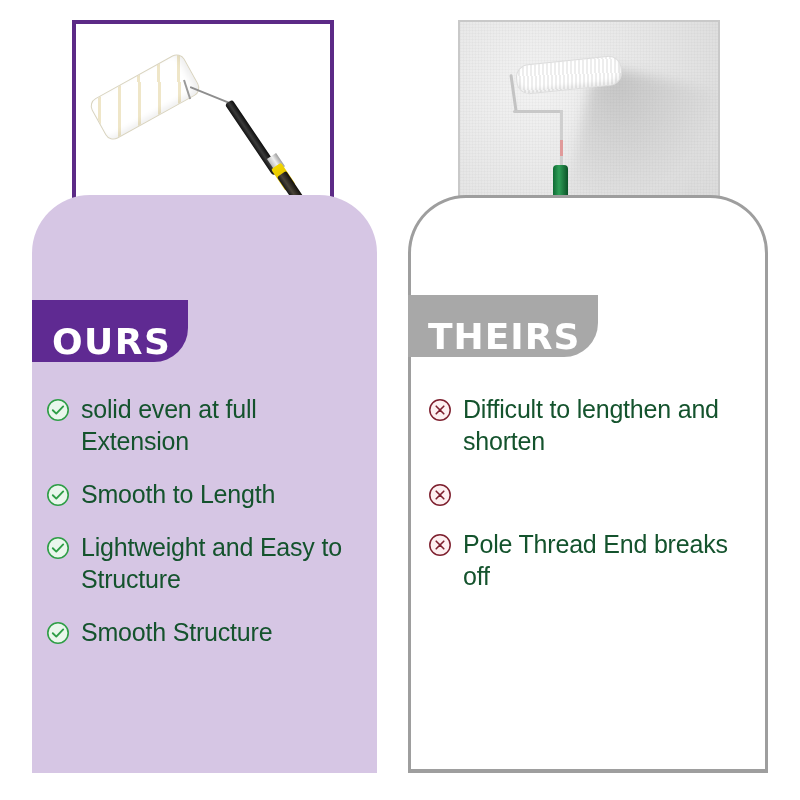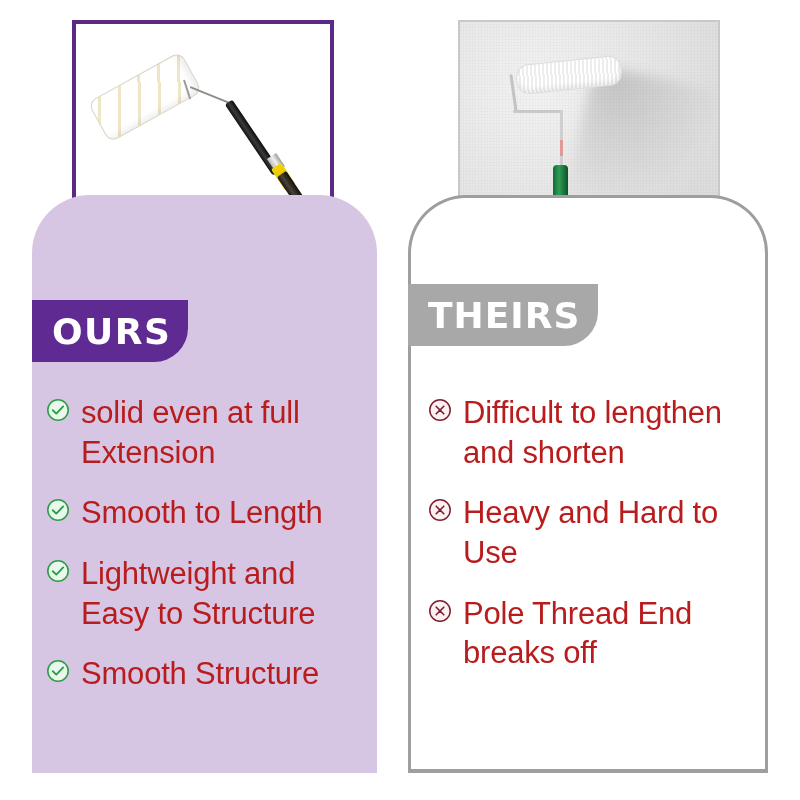--- a/index.html
+++ b/index.html
@@ -269,42 +269,42 @@
     top: 228px;
     width: 7px;
     height: 32px;
     background: linear-gradient(90deg, #e4e4e4, #f7f7f7, #cfcfcf);
   }
 
   
   .badge {
     position: absolute;
     display: flex;
-    align-items: center;
+    align-items: flex-end;
     box-sizing: border-box;
     padding-left: 20px;
     border-radius: 0 0 34px 0;
   }
   .badge span {
     font-weight: 800;
     font-size: 36px;
     letter-spacing: 1.5px;
     color: #ffffff;
     font-family: "DejaVu Sans", sans-serif;
   }
   .badge-ours {
     left: 32px;
     top: 300px;
     width: 156px;
     height: 62px;
     background: #5f2a92;
   }
   .badge-theirs {
     left: 408px;
-    top: 284px;
+    top: 295px;
     width: 190px;
     height: 62px;
     background: #a8a8a8;
   }
   .badge-theirs span { letter-spacing: 1px; }
 
   
   .list {
     position: absolute;
     box-sizing: border-box;
@@ -327,23 +327,23 @@
   .item-icon {
     flex: 0 0 auto;
     width: 24px;
     height: 24px;
     margin-top: 5px;
     margin-right: 11px;
   }
   .item-icon svg { display: block; }
   .item-text {
     font-family: "Liberation Sans", sans-serif;
-    font-size: 31px;
+    font-size: 25px;
     line-height: 1.28;
-    color: #b91c1c;
+    color: #14532d;
     font-weight: 400;
     letter-spacing: -0.2px;
   }
 </style>
 </head>
 <body>
 
 <div id="canvas">
 
   <div class="photo-frame frame-ours">
@@ -442,21 +442,20 @@
       <span class="item-text">Difficult to lengthen and shorten</span>
     </div>
 
     <div class="list-item">
       <span class="item-icon">
         <svg width="24" height="24" viewBox="0 0 24 24">
           <circle cx="12" cy="12" r="10.2" fill="#fdf0f1" stroke="#7d1f2e" stroke-width="1.5"></circle>
           <path d="M8.2 8.2 L15.8 15.8 M15.8 8.2 L8.2 15.8" fill="none" stroke="#7d1f2e" stroke-width="1.6" stroke-linecap="round"></path>
         </svg>
       </span>
-      <span class="item-text">Heavy and Hard to Use</span>
     </div>
 
     <div class="list-item">
       <span class="item-icon">
         <svg width="24" height="24" viewBox="0 0 24 24">
           <circle cx="12" cy="12" r="10.2" fill="#fdf0f1" stroke="#7d1f2e" stroke-width="1.5"></circle>
           <path d="M8.2 8.2 L15.8 15.8 M15.8 8.2 L8.2 15.8" fill="none" stroke="#7d1f2e" stroke-width="1.6" stroke-linecap="round"></path>
         </svg>
       </span>
       <span class="item-text">Pole Thread End breaks off</span>

